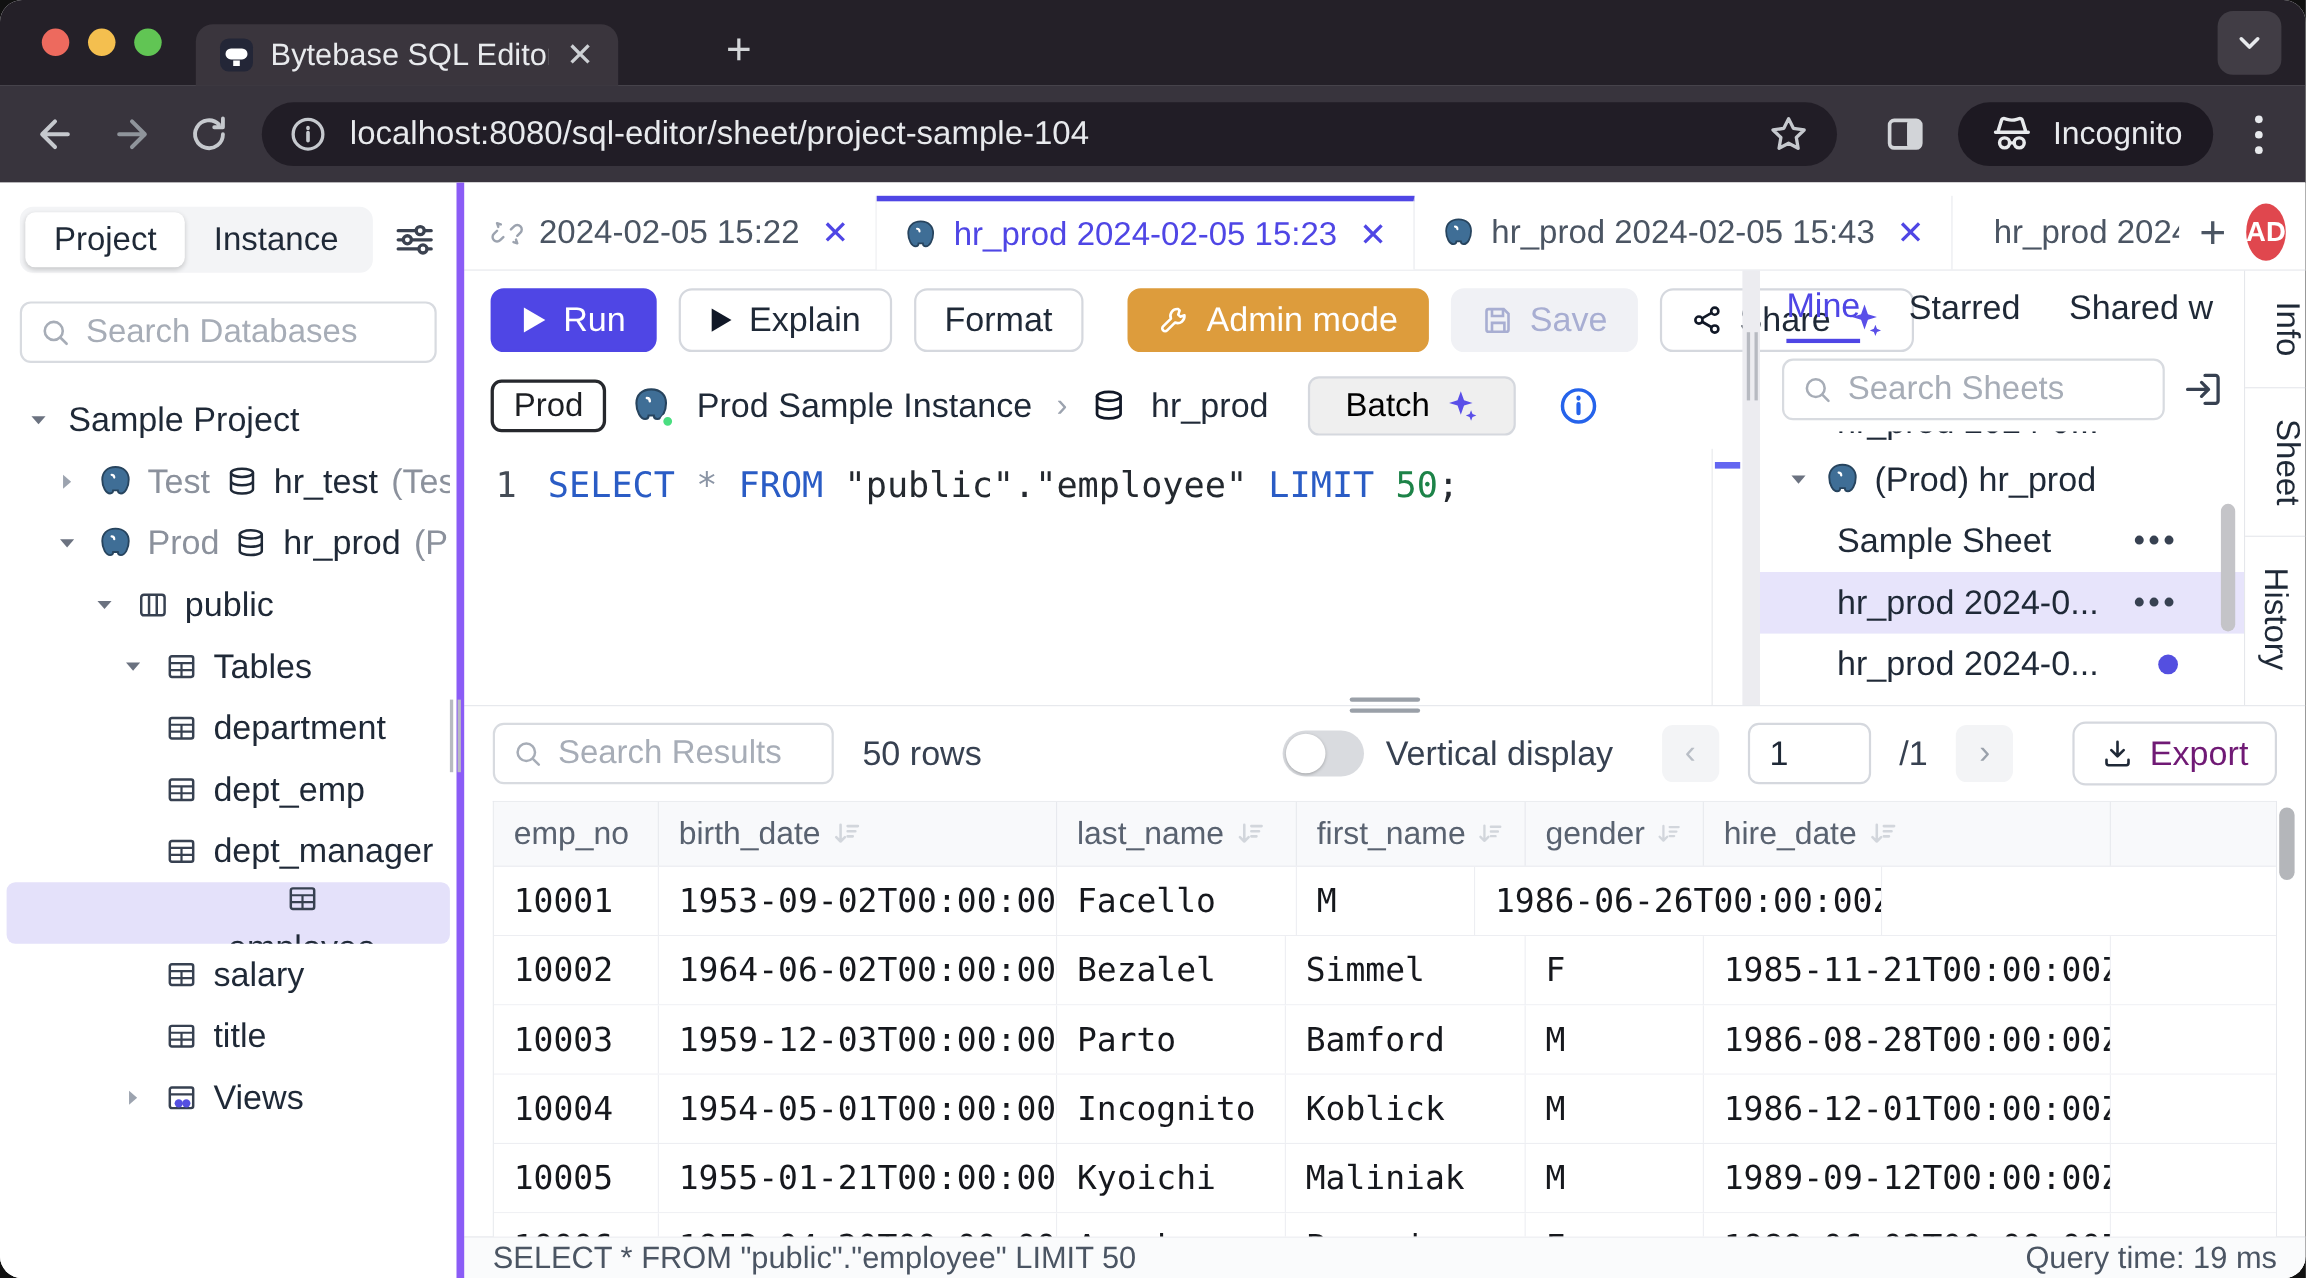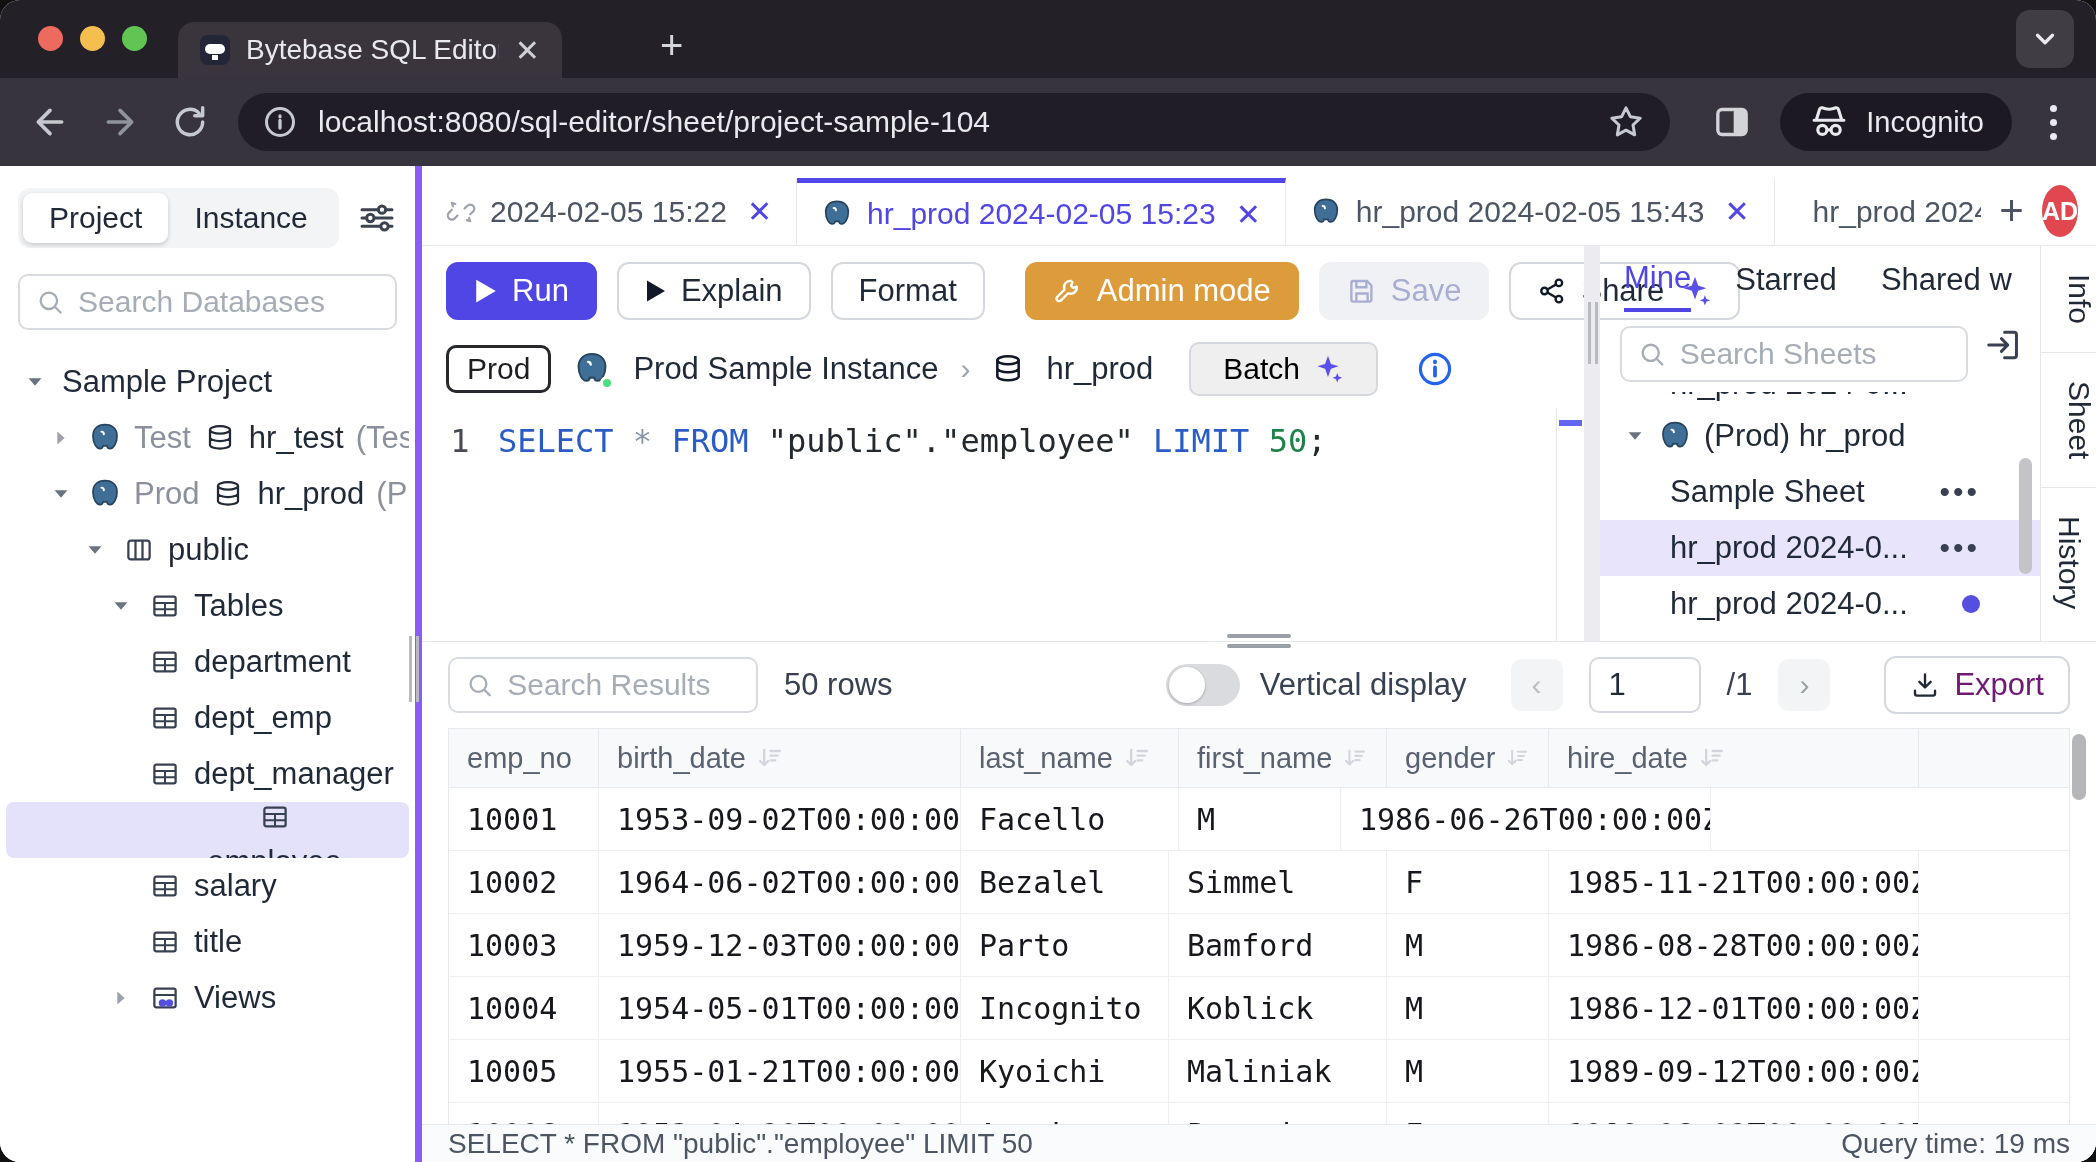--- a/index.html
+++ b/index.html
@@ -85,21 +85,21 @@
   .minimap i { position:absolute; top:12px; left:2px; right:2px; height:6px; background:#6366f1; display:block; }
 
   .vdivider { width:16px; background:#ececf0; flex:none; position:relative; }
   .grip-v2 { position:absolute; top:56px; left:4px; height:62px; display:flex; gap:4px; }
 
   
   .sheets { width:440px; flex:none; display:flex; flex-direction:column; padding-top:14px; min-width:0; }
   .sh-tabs { display:flex; align-items:center; gap:44px; padding:0 24px; font-size:31px; color:#1f2937; white-space:nowrap; overflow:hidden; }
   .sh-tab { padding-bottom:12px; }
   .sh-tab.on { color:#4f46e5; border-bottom:4px solid #4f46e5; }
-  .sh-search { display:flex; gap:16px; padding:14px 18px 10px 20px; }
+  .sh-search { display:flex; align-items:center; gap:16px; padding:14px 18px 10px 20px; }
   .sh-search .search { margin:0; flex:1; }
   .sh-list { flex:1; overflow:hidden; position:relative; font-size:31px; color:#1f2937; }
   .srow { display:flex; align-items:center; height:56px; gap:12px; padding:0 60px 0 24px; white-space:nowrap; }
   .srow .lbl { overflow:hidden; text-overflow:ellipsis; }
   .srow.indent { padding-left:70px; }
   .srow.sel { background:#e7e4fb; }
   .srow .dots { margin-left:auto; color:#374151; letter-spacing:3px; font-size:30px; }
   .srow .bluedot { margin-left:auto; width:18px; height:18px; border-radius:50%; background:#544fe0; }
   .srow.cliptop { height:16px; overflow:hidden; align-items:flex-start; }
   .srow.cliptop .inner { transform:translateY(-36px); display:flex; width:100%; align-items:center; gap:12px; height:56px;}

